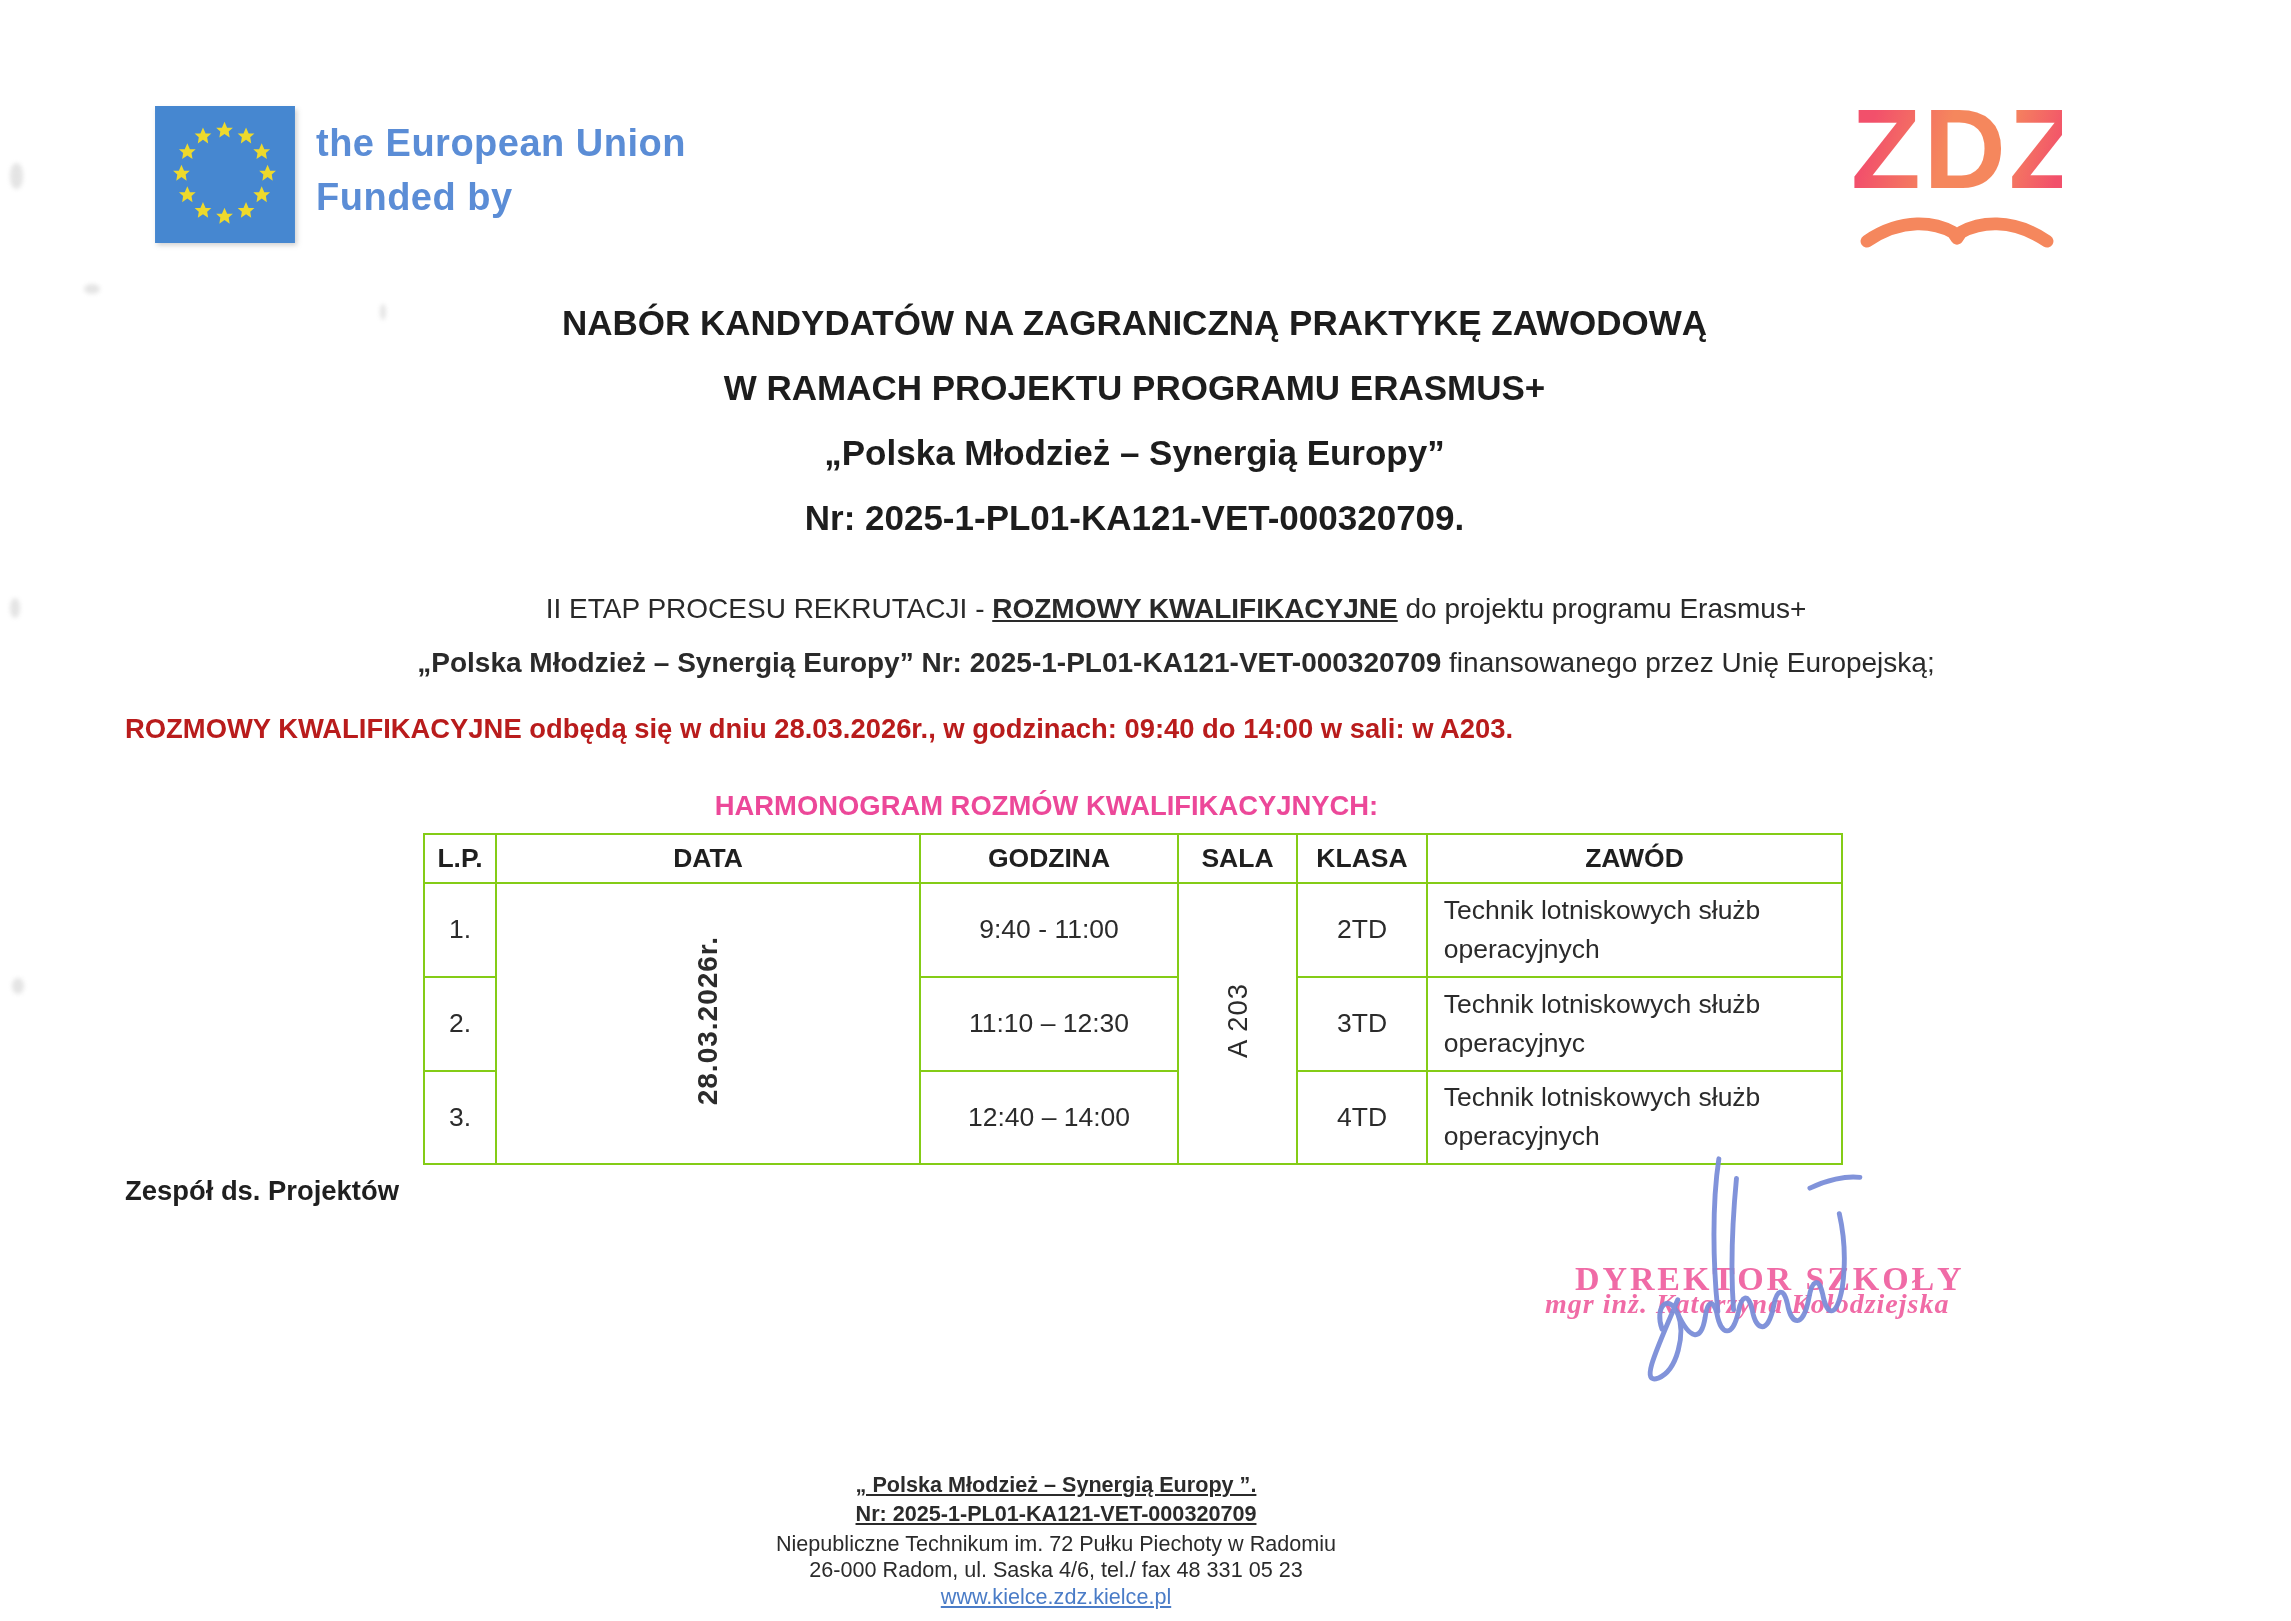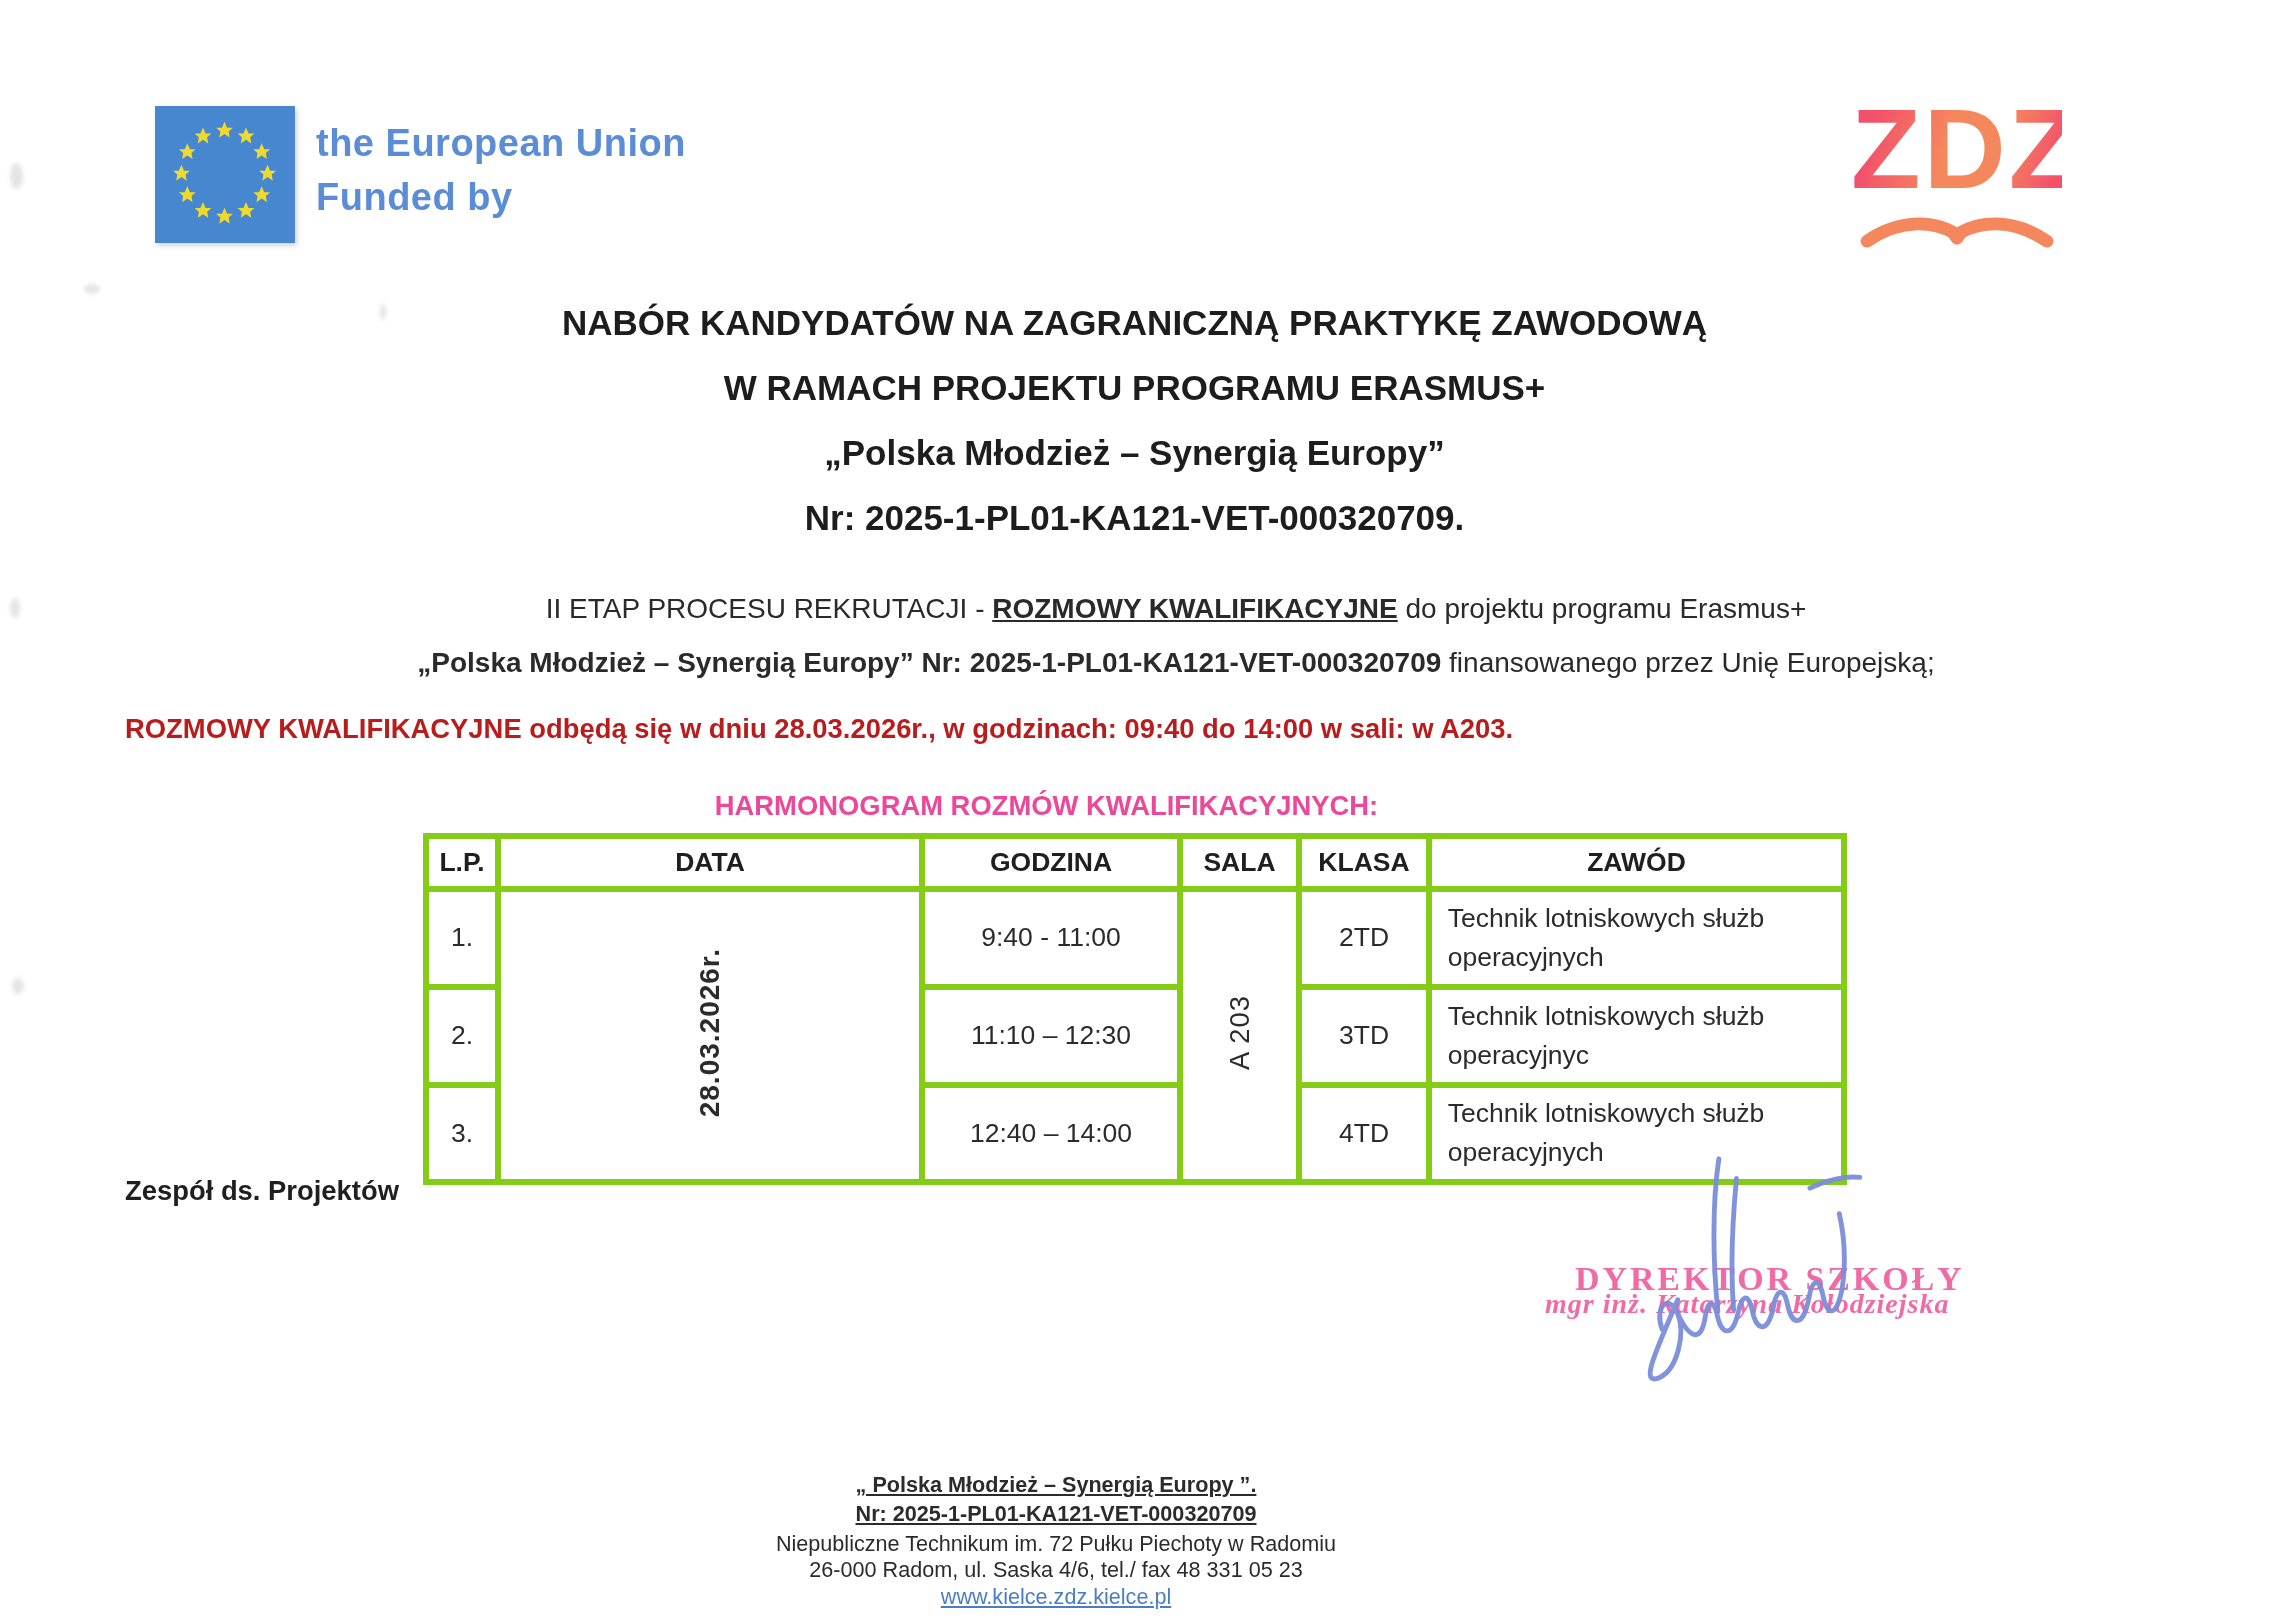--- a/index.html
+++ b/index.html
@@ -39,21 +39,21 @@
   
   .notice { position:absolute; left:125px; top:713px; font-size:27.4px; font-weight:bold;
             color:#b91c1c; }
 
   
   .tcaption { position:absolute; left:294px; top:790px; width:1505px; text-align:center;
               font-size:27.4px; font-weight:bold; color:#ec4899; }
   table.sched { position:absolute; left:423px; top:833px; width:1417px;
                 border-collapse:collapse; table-layout:fixed;
                 border:2.9px solid #5e5e5e; }
-  .sched th, .sched td { border:6px solid #84cc16; font-family:"Liberation Sans",sans-serif; }
+  .sched th, .sched td { border:2px solid #84cc16; font-family:"Liberation Sans",sans-serif; }
   .sched th { height:45px; font-size:26.5px; font-weight:bold; color:#1f1f1f; text-align:center; }
   .sched td { height:84px; font-size:26.5px; color:#2b2b2b; vertical-align:middle; }
   .sched td.c { text-align:center; }
   .sched td.zawod { text-align:left; padding:3.9px 7.8px 3.9px 15.7px; line-height:39px; }
   .rot  { display:inline-block; writing-mode:vertical-rl; transform:rotate(180deg);
           white-space:nowrap; }
   .rot-date { font-weight:bold; font-size:28px; letter-spacing:1px; }
   .rot-room { font-size:27.4px; letter-spacing:1px; }
 
   

